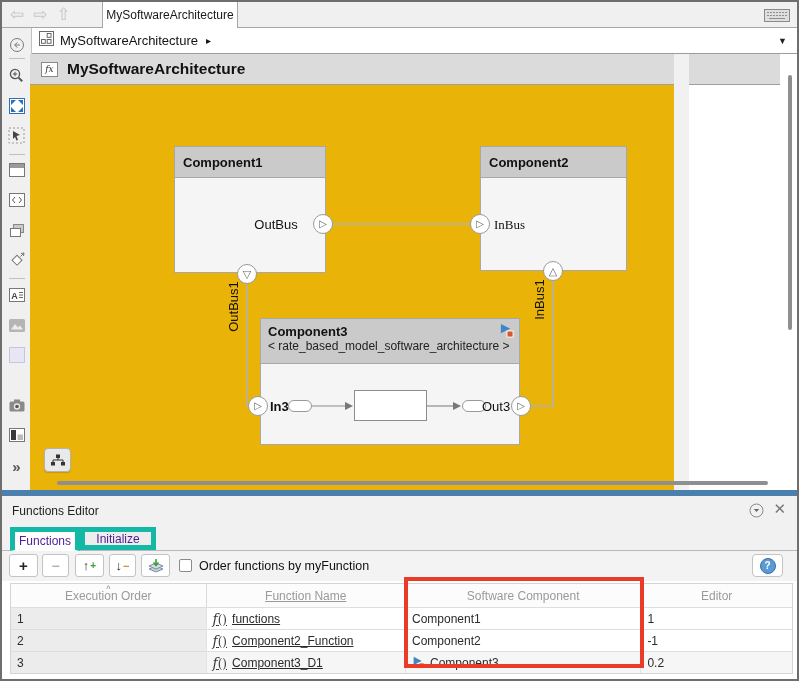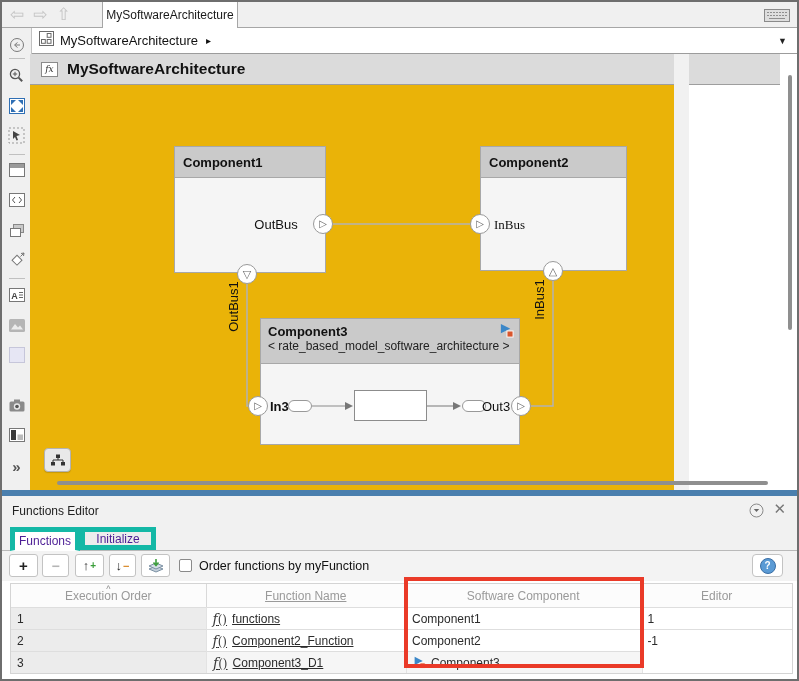--- a/index.html
+++ b/index.html
@@ -396,20 +396,23 @@
             </div>
           <div class="td c3">
             <span style="display:flex;">
               <svg width="13" height="13" viewBox="0 0 16 16">
                   <path d="M2 1 L12 6 L2 11 Z" fill="#3b87c8"></path>
                   <rect x="8.5" y="8.5" width="6.5" height="6.5" fill="#d9572e" stroke="#fff" stroke-width="1"></rect>
                 </svg>
             </span>
             <span>Component3</span>
           </div>
+          <div class="td c4">
+              <span>0.2</span>
+            </div>
         </div>
       </div>
     </div>
   </div>
 
   <div class="hl-red" style="top:575px;"></div>
 
 </div>
 
 </body></html>

